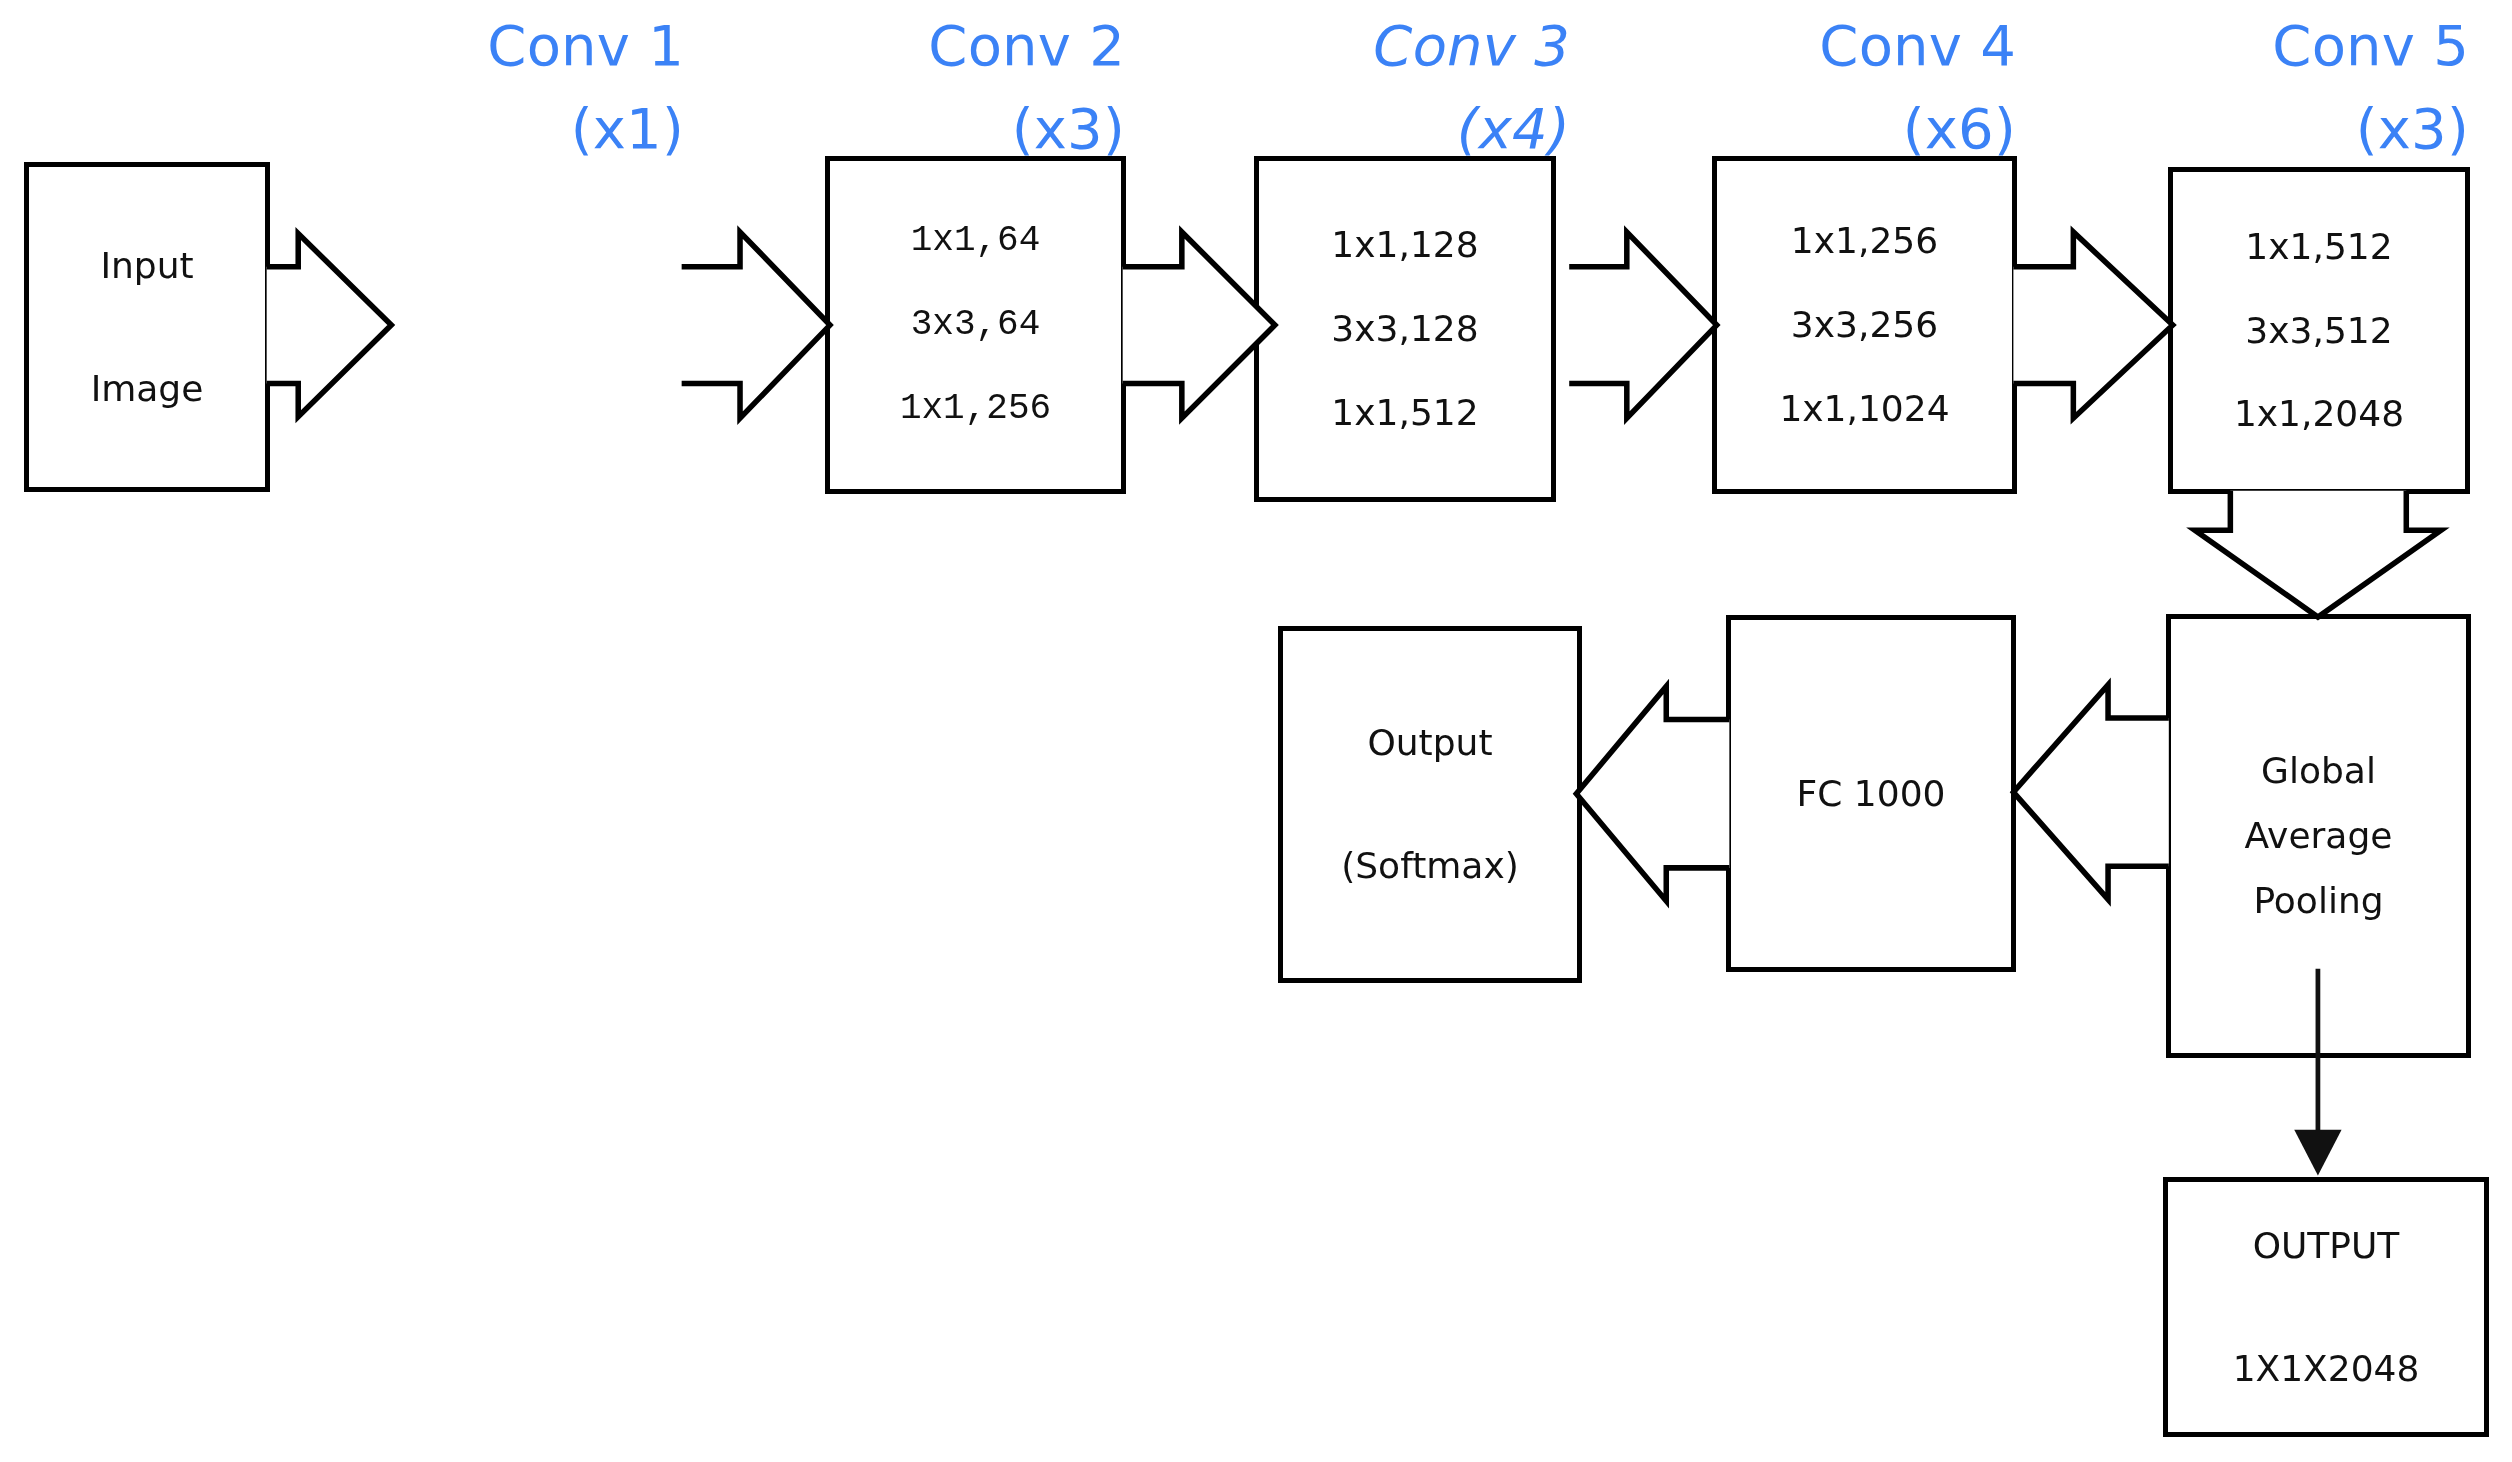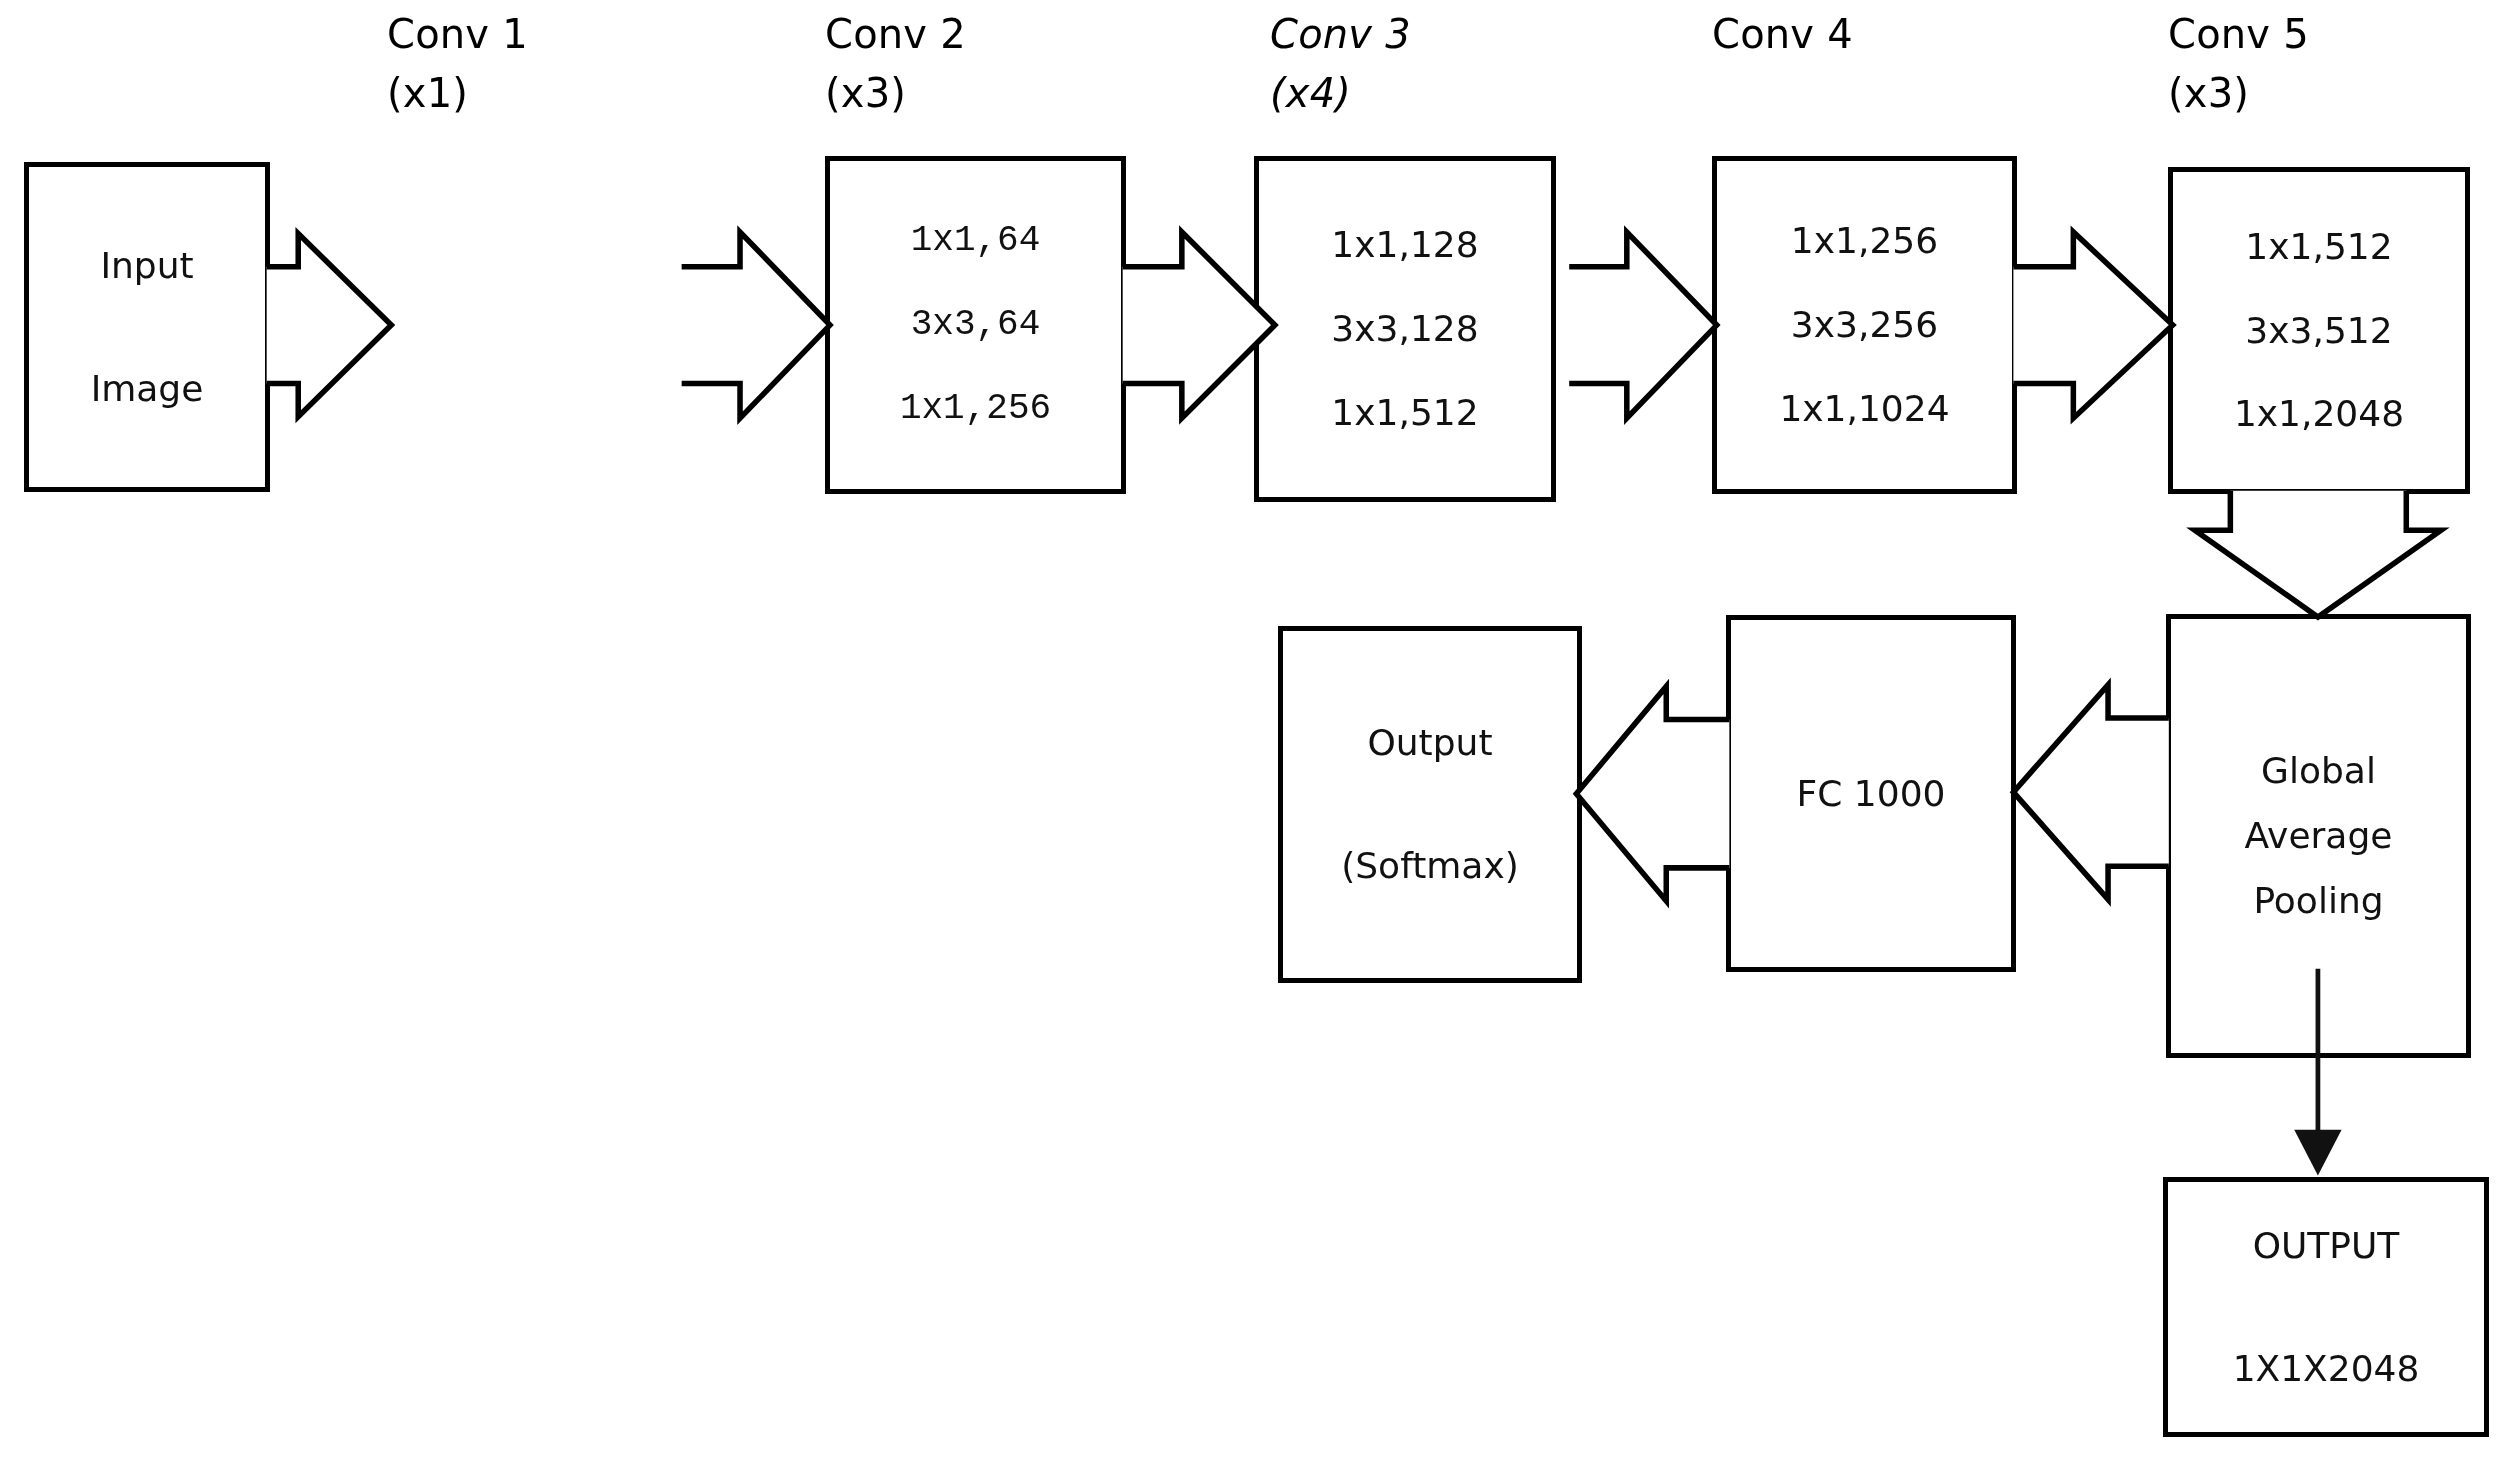--- a/index.html
+++ b/index.html
@@ -11,24 +11,24 @@
   #canvas {
     position: relative;
     width: 2512px;
     height: 1462px;
     background: #ffffff;
     font-family: "DejaVu Sans", "Liberation Sans", sans-serif;
     overflow: hidden;
   }
   .stage-title {
     position: absolute;
-    text-align: left;
-    color: #000000;
+    text-align: right;
+    color: #3b82f6;
     font-family: "DejaVu Sans", "Liberation Sans", sans-serif;
-    font-size: 40px;
+    font-size: 56px;
     line-height: 1.48;
     font-weight: 400;
     letter-spacing: 0.2px;
     white-space: nowrap;
   }
   .node {
     position: absolute;
     box-sizing: border-box;
     background: #ffffff;
     border: 5.5px solid #000000;
@@ -87,20 +87,21 @@
     <div>(x3)</div>
   </div>
 
   <div class="stage-title" style="left:1270px; top:4.7px; width:300px;font-style:italic;">
     <div>Conv 3</div>
     <div>(x4)</div>
   </div>
 
   <div class="stage-title" style="left:1712px; top:4.7px; width:304px;">
     <div>Conv 4</div>
+    <div>(x6)</div>
   </div>
 
   <div class="stage-title" style="left:2168px; top:4.7px; width:301px;">
     <div>Conv 5</div>
     <div>(x3)</div>
   </div>
 
   <div class="node wide-gap" style="left:24px; top:162px; width:246px; height:330px;">
     <div class="line">Input</div>
     <div class="line">Image</div>

